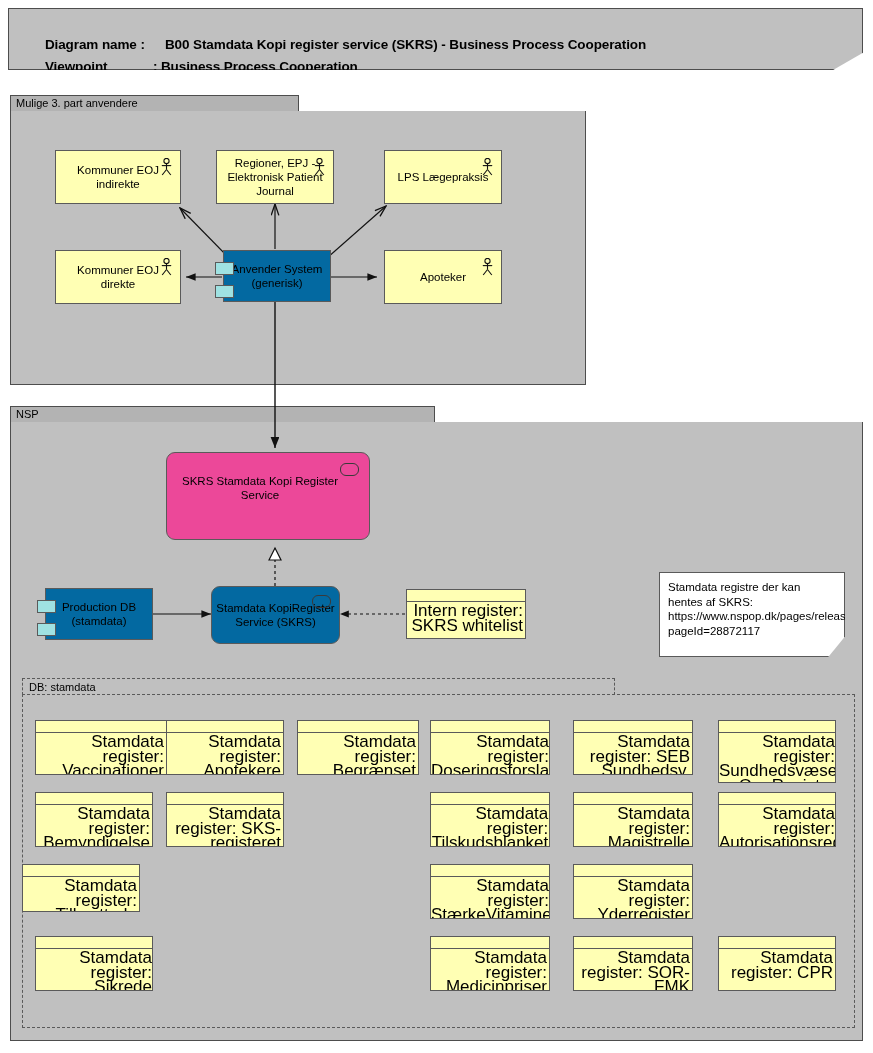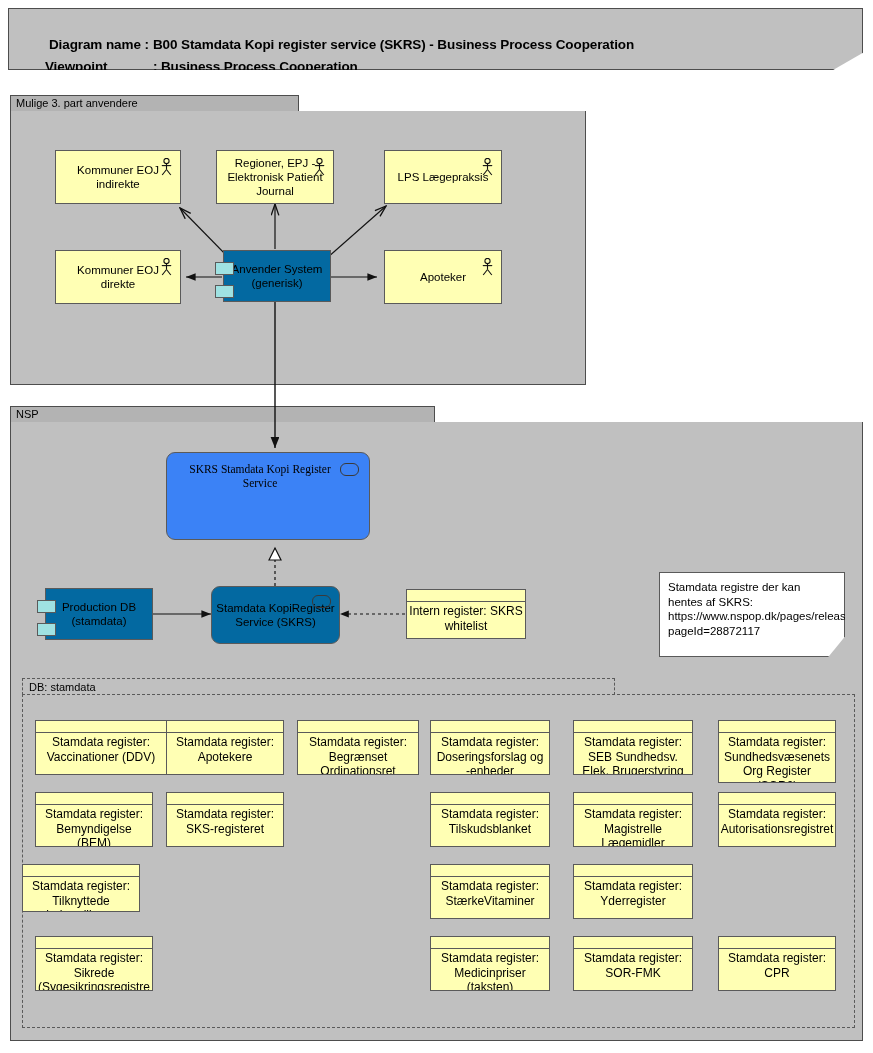--- a/index.html
+++ b/index.html
@@ -17,21 +17,21 @@
     box-sizing:border-box;
     clip-path:polygon(0 0, 100% 0, 100% 72%, 96.5% 100%, 0 100%);
   }
   .title-line{
     position:absolute;left:14px;font-size:13.5px;font-weight:bold;
     white-space:pre;letter-spacing:-0.1px;
   }
   .title-line.l1{top:13px;}
   .title-line.l2{top:35px;}
   .tl-key{display:inline-block;}
-  .tl-key.k1{width:108px;text-align:center;}
+  .tl-key.k1{width:120px;}
   .tl-key.k2{width:108px;}
 
   
   .group{position:absolute;box-sizing:border-box;}
   .group-tab{
     position:absolute;left:0;top:0;height:17px;
     background:#b3b3b3;border:1px solid #4d4d4d;
     box-sizing:border-box;
     font-size:11px;line-height:15px;padding-left:5px;white-space:nowrap;
   }
@@ -66,24 +66,23 @@
   }
   .component-box .label{display:block;width:100%;}
   .comp-tab{
     position:absolute;left:-9px;width:19px;height:13px;
     background:#9fe2e2;border:1px solid #5a5a5a;box-sizing:border-box;
   }
   .comp-tab.t1{top:11px;}
   .comp-tab.t2{top:34px;}
 
   .service-box{
-    background:#3b82f6;border-radius:9px;
+    background:#ec4899;border-radius:9px;
     align-items:flex-start;
-    padding-top:9px;
-    font-family:Liberation Serif, serif;
+    padding-top:21px;
   }
   .service-box .label{display:block;width:100%;padding:0 26px 0 10px;}
   .iface-icon{
     position:absolute;right:10px;top:10px;width:17px;height:11px;
     border:1.4px solid #3a3a3a;border-radius:6px;background:transparent;
   }
   .service-round{border-radius:9px;}
 
   
   .strip-box{
@@ -94,22 +93,22 @@
   .strip-box .strip-head{
     position:absolute;left:0;top:0;right:0;height:11px;
     border-bottom:1px solid #5a5a5a;background:#ffffb4;
   }
   .strip-box .strip-body{
     position:absolute;left:0;right:0;top:12px;bottom:0;
     display:flex;align-items:flex-start;justify-content:center;
     padding-top:2px;
   }
   .strip-box .label{
-    display:block;width:100%;text-align:center;
-    font-size:12px;line-height:14.5px;
+    display:block;width:100%;text-align:right;
+    font-size:17px;line-height:14.5px;
     padding:0 2px;
   }
 
   
   .note{
     position:absolute;box-sizing:border-box;
     background:#ffffff;border:1px solid #5a5a5a;
     clip-path:polygon(0 0, 100% 0, 100% 76%, 91% 100%, 0 100%);
   }
   .note .label{

